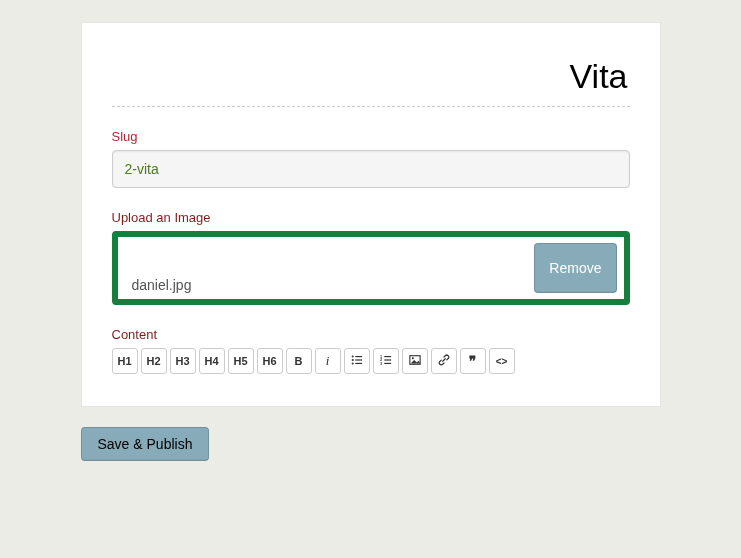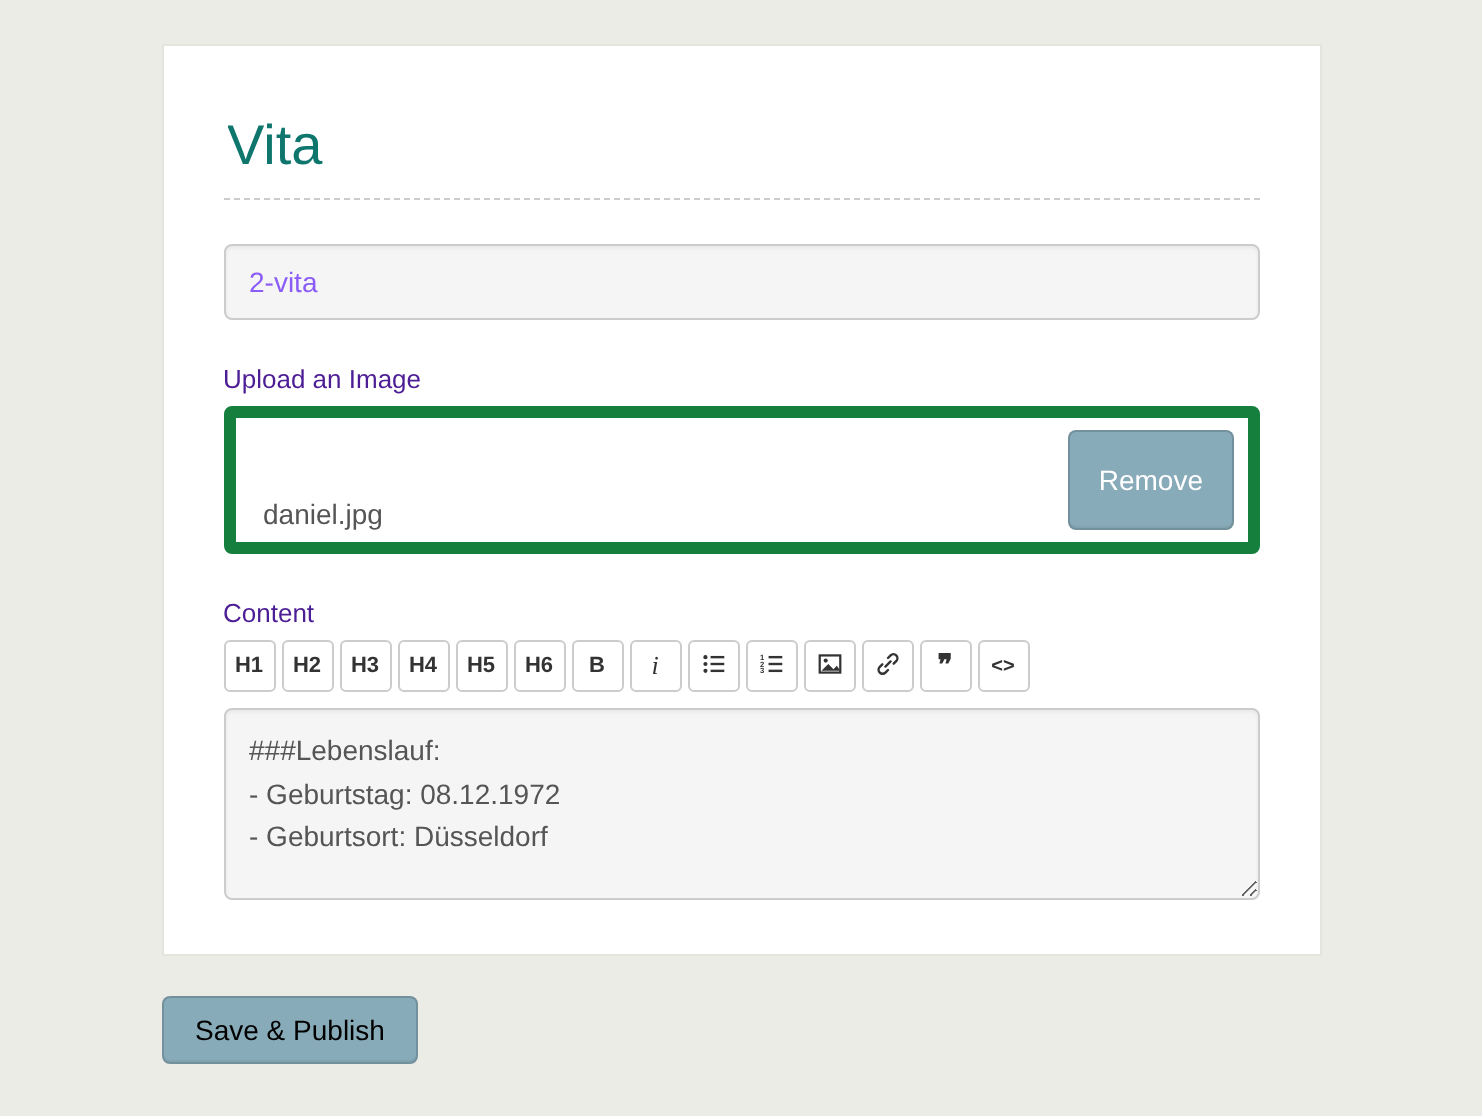--- a/index.html
+++ b/index.html
@@ -22,44 +22,45 @@
   }
   .group { margin-bottom: 22px; }
   .label {
     font-size: 13px;
     color: #b02a37;
     margin-bottom: 6px;
     display: block;
   }
   .label-dark {
     font-size: 13px;
-    color: #4c1d95;
+    color: #7f1d1d;
     margin-bottom: 6px;
     display: block;
   }
   .title-field {
-    font-size: 28px;
+    font-size: 34px;
     font-weight: 300;
-    color: #0f766e;
+    color: #000000;
     border: none;
     border-bottom: 1px dashed #ccc;
     width: 100%;
     padding: 4px 2px 10px 2px;
     outline: none;
     background: transparent;
+    text-align: right;
   }
   .text-input {
     width: 100%;
     border: 1px solid #ccc;
     border-radius: 4px;
     background: #f5f5f5;
     box-shadow: inset 0 1px 2px rgba(0,0,0,0.06);
     padding: 10px 12px;
     font-size: 14px;
-    color: #8b5cf6;
+    color: #4d7c0f;
     outline: none;
   }
   .upload-row {
     display: flex;
     align-items: flex-end;
     border: 6px solid #15803d;
     border-radius: 4px;
     background: #fff;
     padding: 6px 7px 6px 14px;
   }
@@ -132,20 +133,21 @@
 </head>
 <body>
 
 <div class="panel">
 
   <div class="group">
     <input type="text" class="title-field" value="Vita" style="">
   </div>
 
   <div class="group">
+    <span class="label">Slug</span>
     <input type="text" class="text-input" value="2-vita" style="">
   </div>
 
   <div class="group">
     <span class="label-dark">Upload an Image</span>
     <div class="upload-row">
       <span class="upload-name">daniel.jpg</span>
       <button class="btn btn-remove">Remove</button>
     </div>
   </div>
@@ -201,22 +203,19 @@
               <path d="M5.5 8.5 L8.5 5.5" stroke="#333" stroke-width="1.4" stroke-linecap="round"></path>
               <path d="M7 3.5 L8.5 2 a2.3 2.3 0 0 1 3.3 3.3 L10.3 6.8" fill="none" stroke="#333" stroke-width="1.4" stroke-linecap="round"></path>
               <path d="M7 10.5 L5.5 12 a2.3 2.3 0 0 1 -3.3 -3.3 L3.7 7.2" fill="none" stroke="#333" stroke-width="1.4" stroke-linecap="round"></path>
             </svg>
         </span>
       </button>
       <button class="tb-btn" style="font-family:Georgia,serif;font-size:14px;">❞</button>
       <button class="tb-btn" style="font-size:10px;">&lt;&gt;</button>
     </div>
 
-    <textarea class="content-area" style="">###Lebenslauf:
-- Geburtstag: 08.12.1972
-- Geburtsort: Düsseldorf</textarea>
   </div>
 
 </div>
 
 <div class="footer">
   <button class="btn btn-primary">Save &amp; Publish</button>
 </div>
 
 </body></html>

